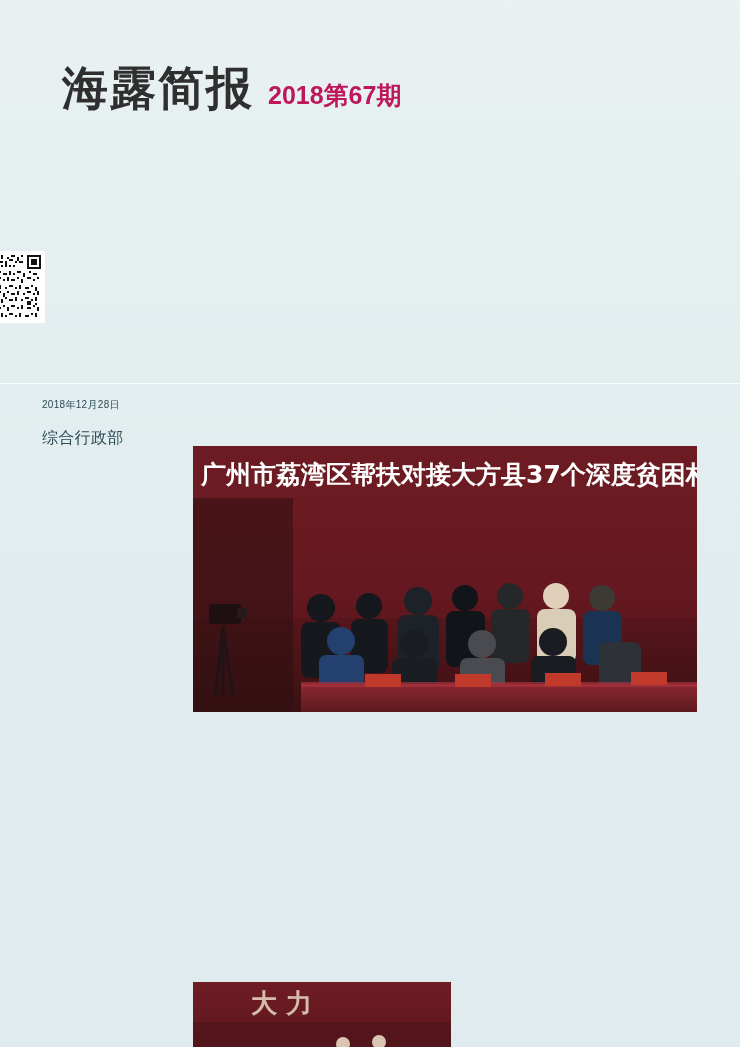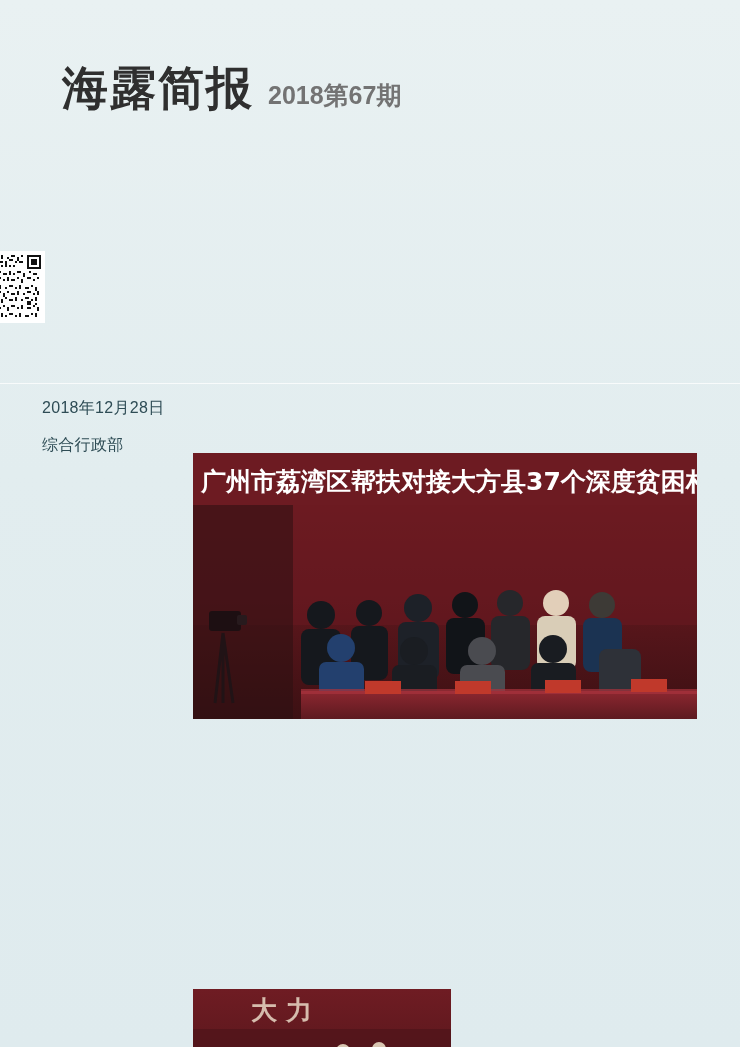--- a/index.html
+++ b/index.html
@@ -39,21 +39,21 @@
     font-size: 46px;
     font-weight: bold;
     letter-spacing: 2px;
     color: #2f2f2f;
     font-family: "DejaVu Sans", "Liberation Sans", sans-serif;
   }
   .masthead-issue {
     margin-left: 14px;
     font-size: 25px;
     font-weight: bold;
-    color: #737373;
+    color: #be185d;
     letter-spacing: 0px;
     font-family: "Liberation Sans", sans-serif;
   }
 
   .website {
     position: absolute;
     right: 124px;
     top: 205px;
     font-size: 15px;
     color: #3c4a4f;
@@ -85,21 +85,21 @@
 
   
   .meta {
     position: absolute;
     left: 42px;
     top: 246px;
     width: 140px;
     color: #2e4c55;
   }
   .meta-date {
-    font-size: 16px;
+    font-size: 10px;
     letter-spacing: 0.3px;
     margin-bottom: 16px;
   }
   .meta-dept {
     font-size: 16px;
     letter-spacing: 0.3px;
   }
 
   
   .photo-main {

